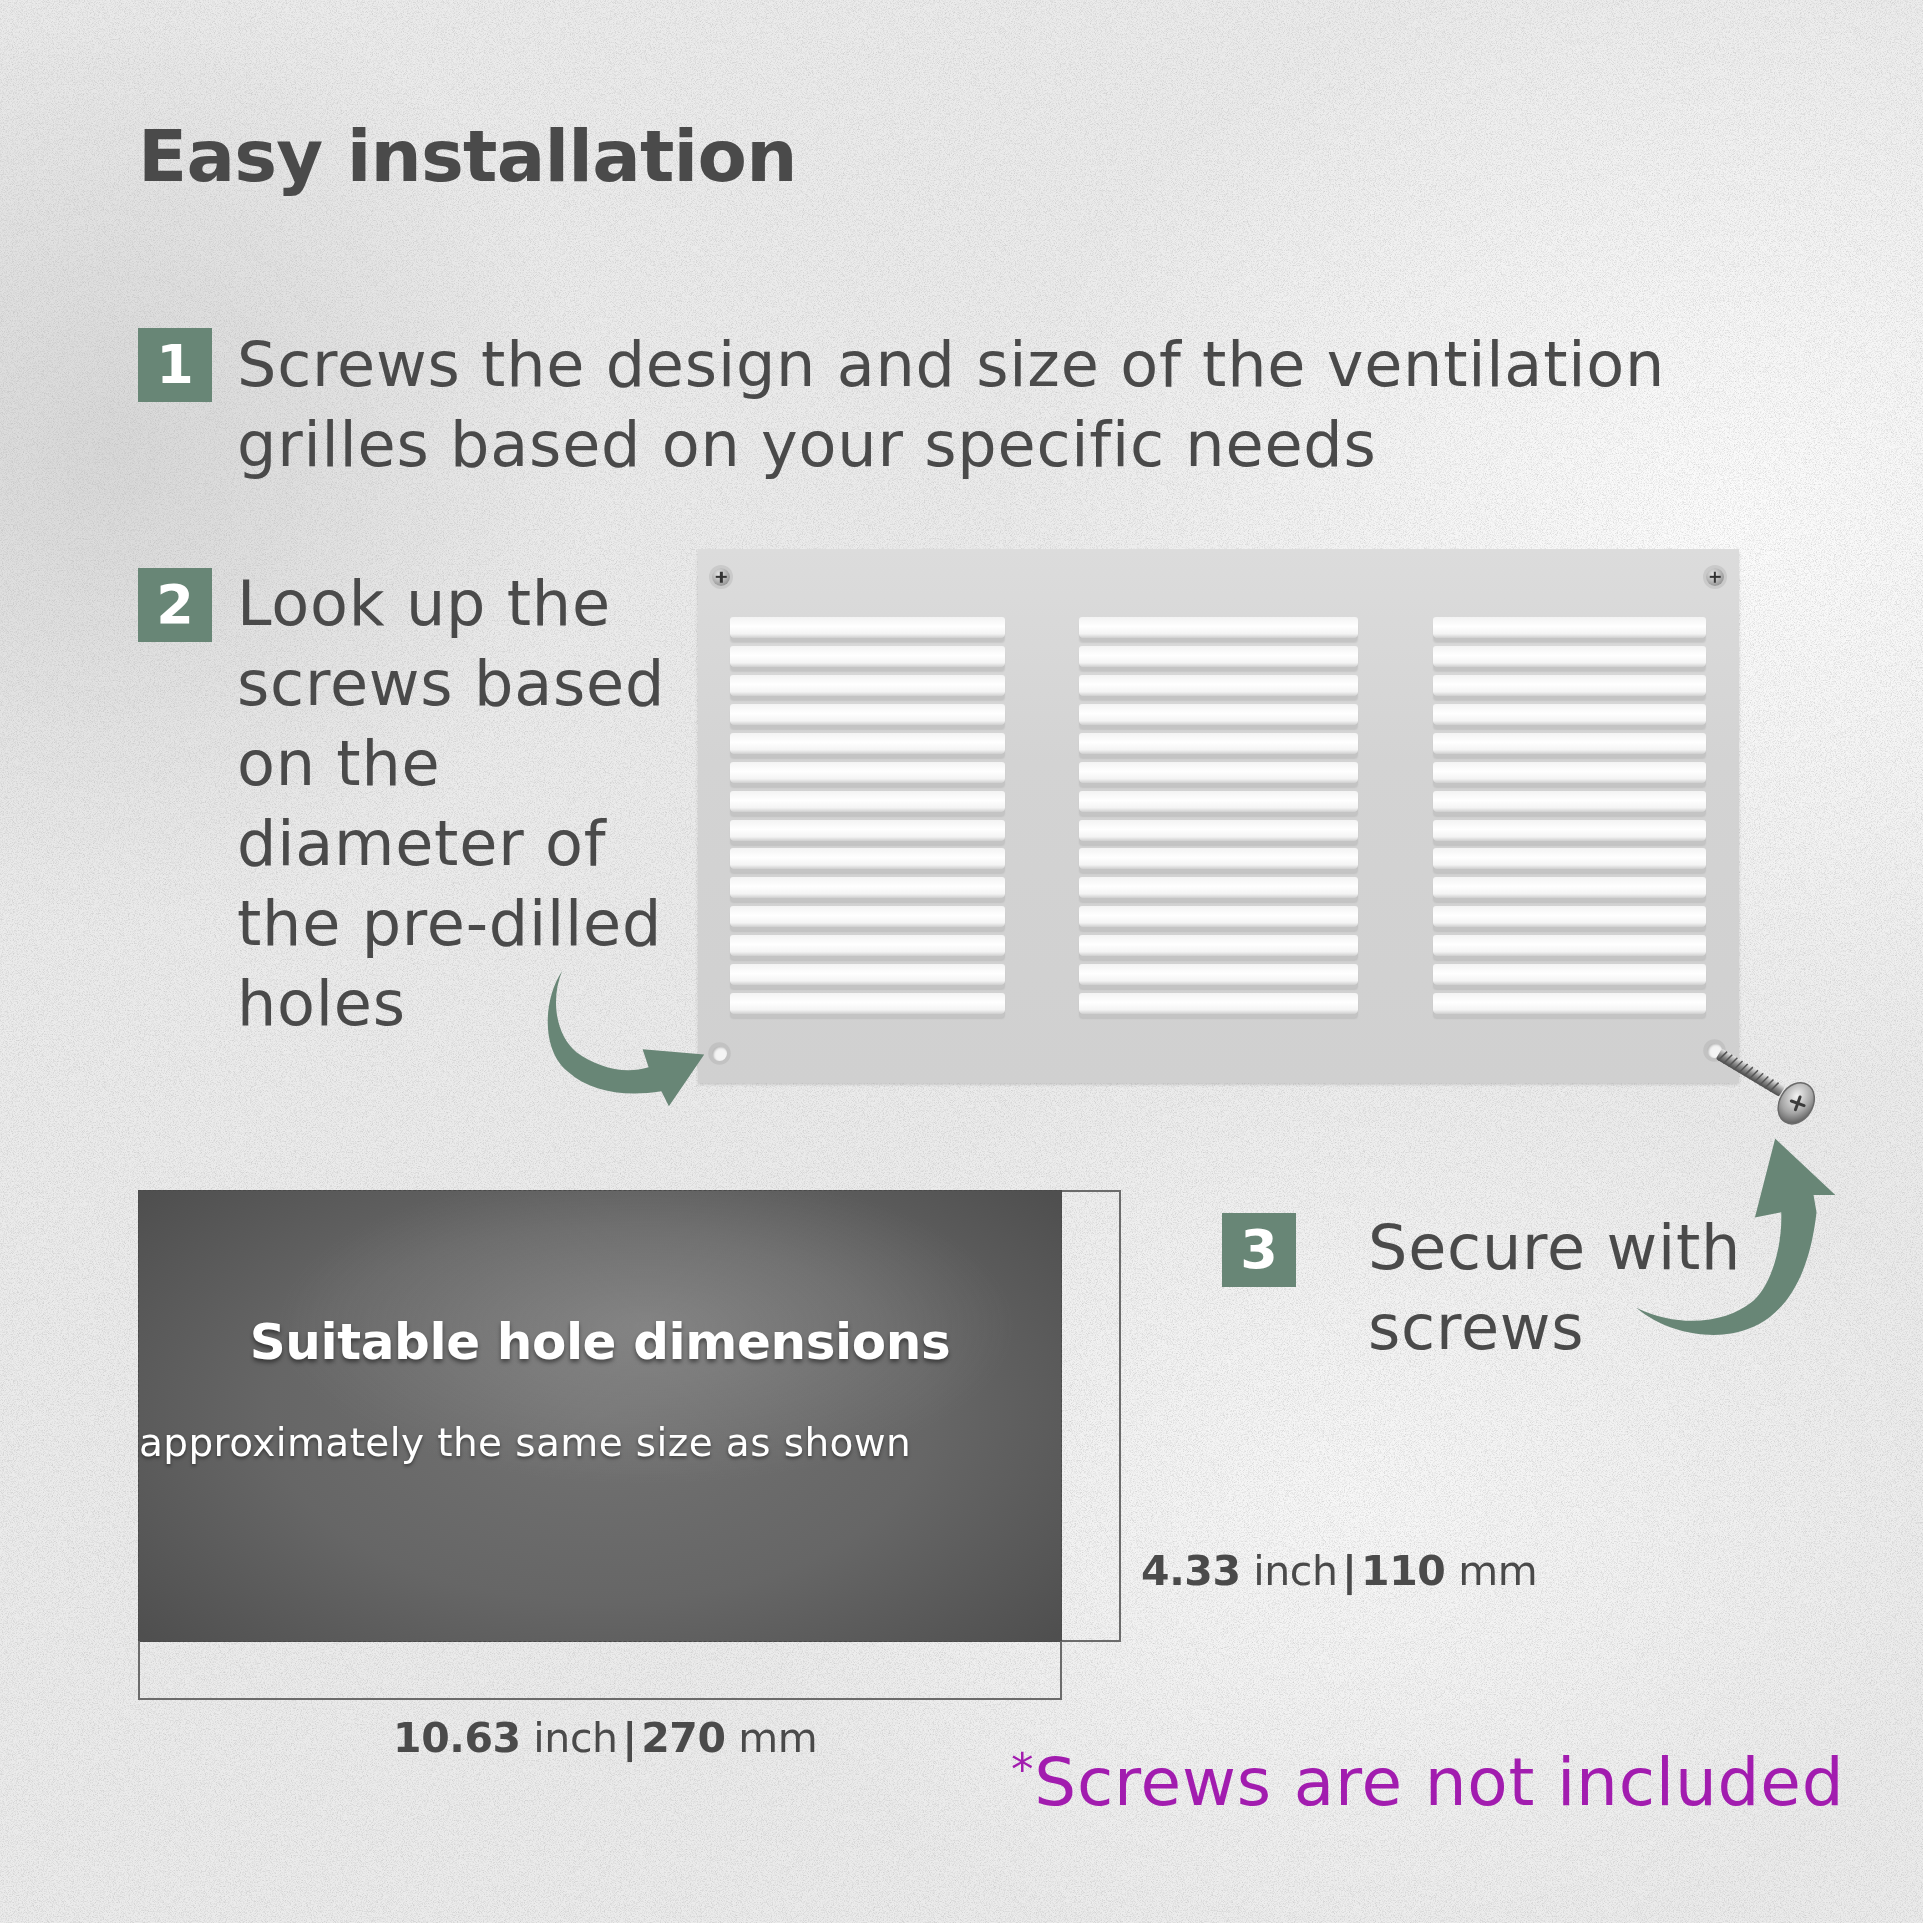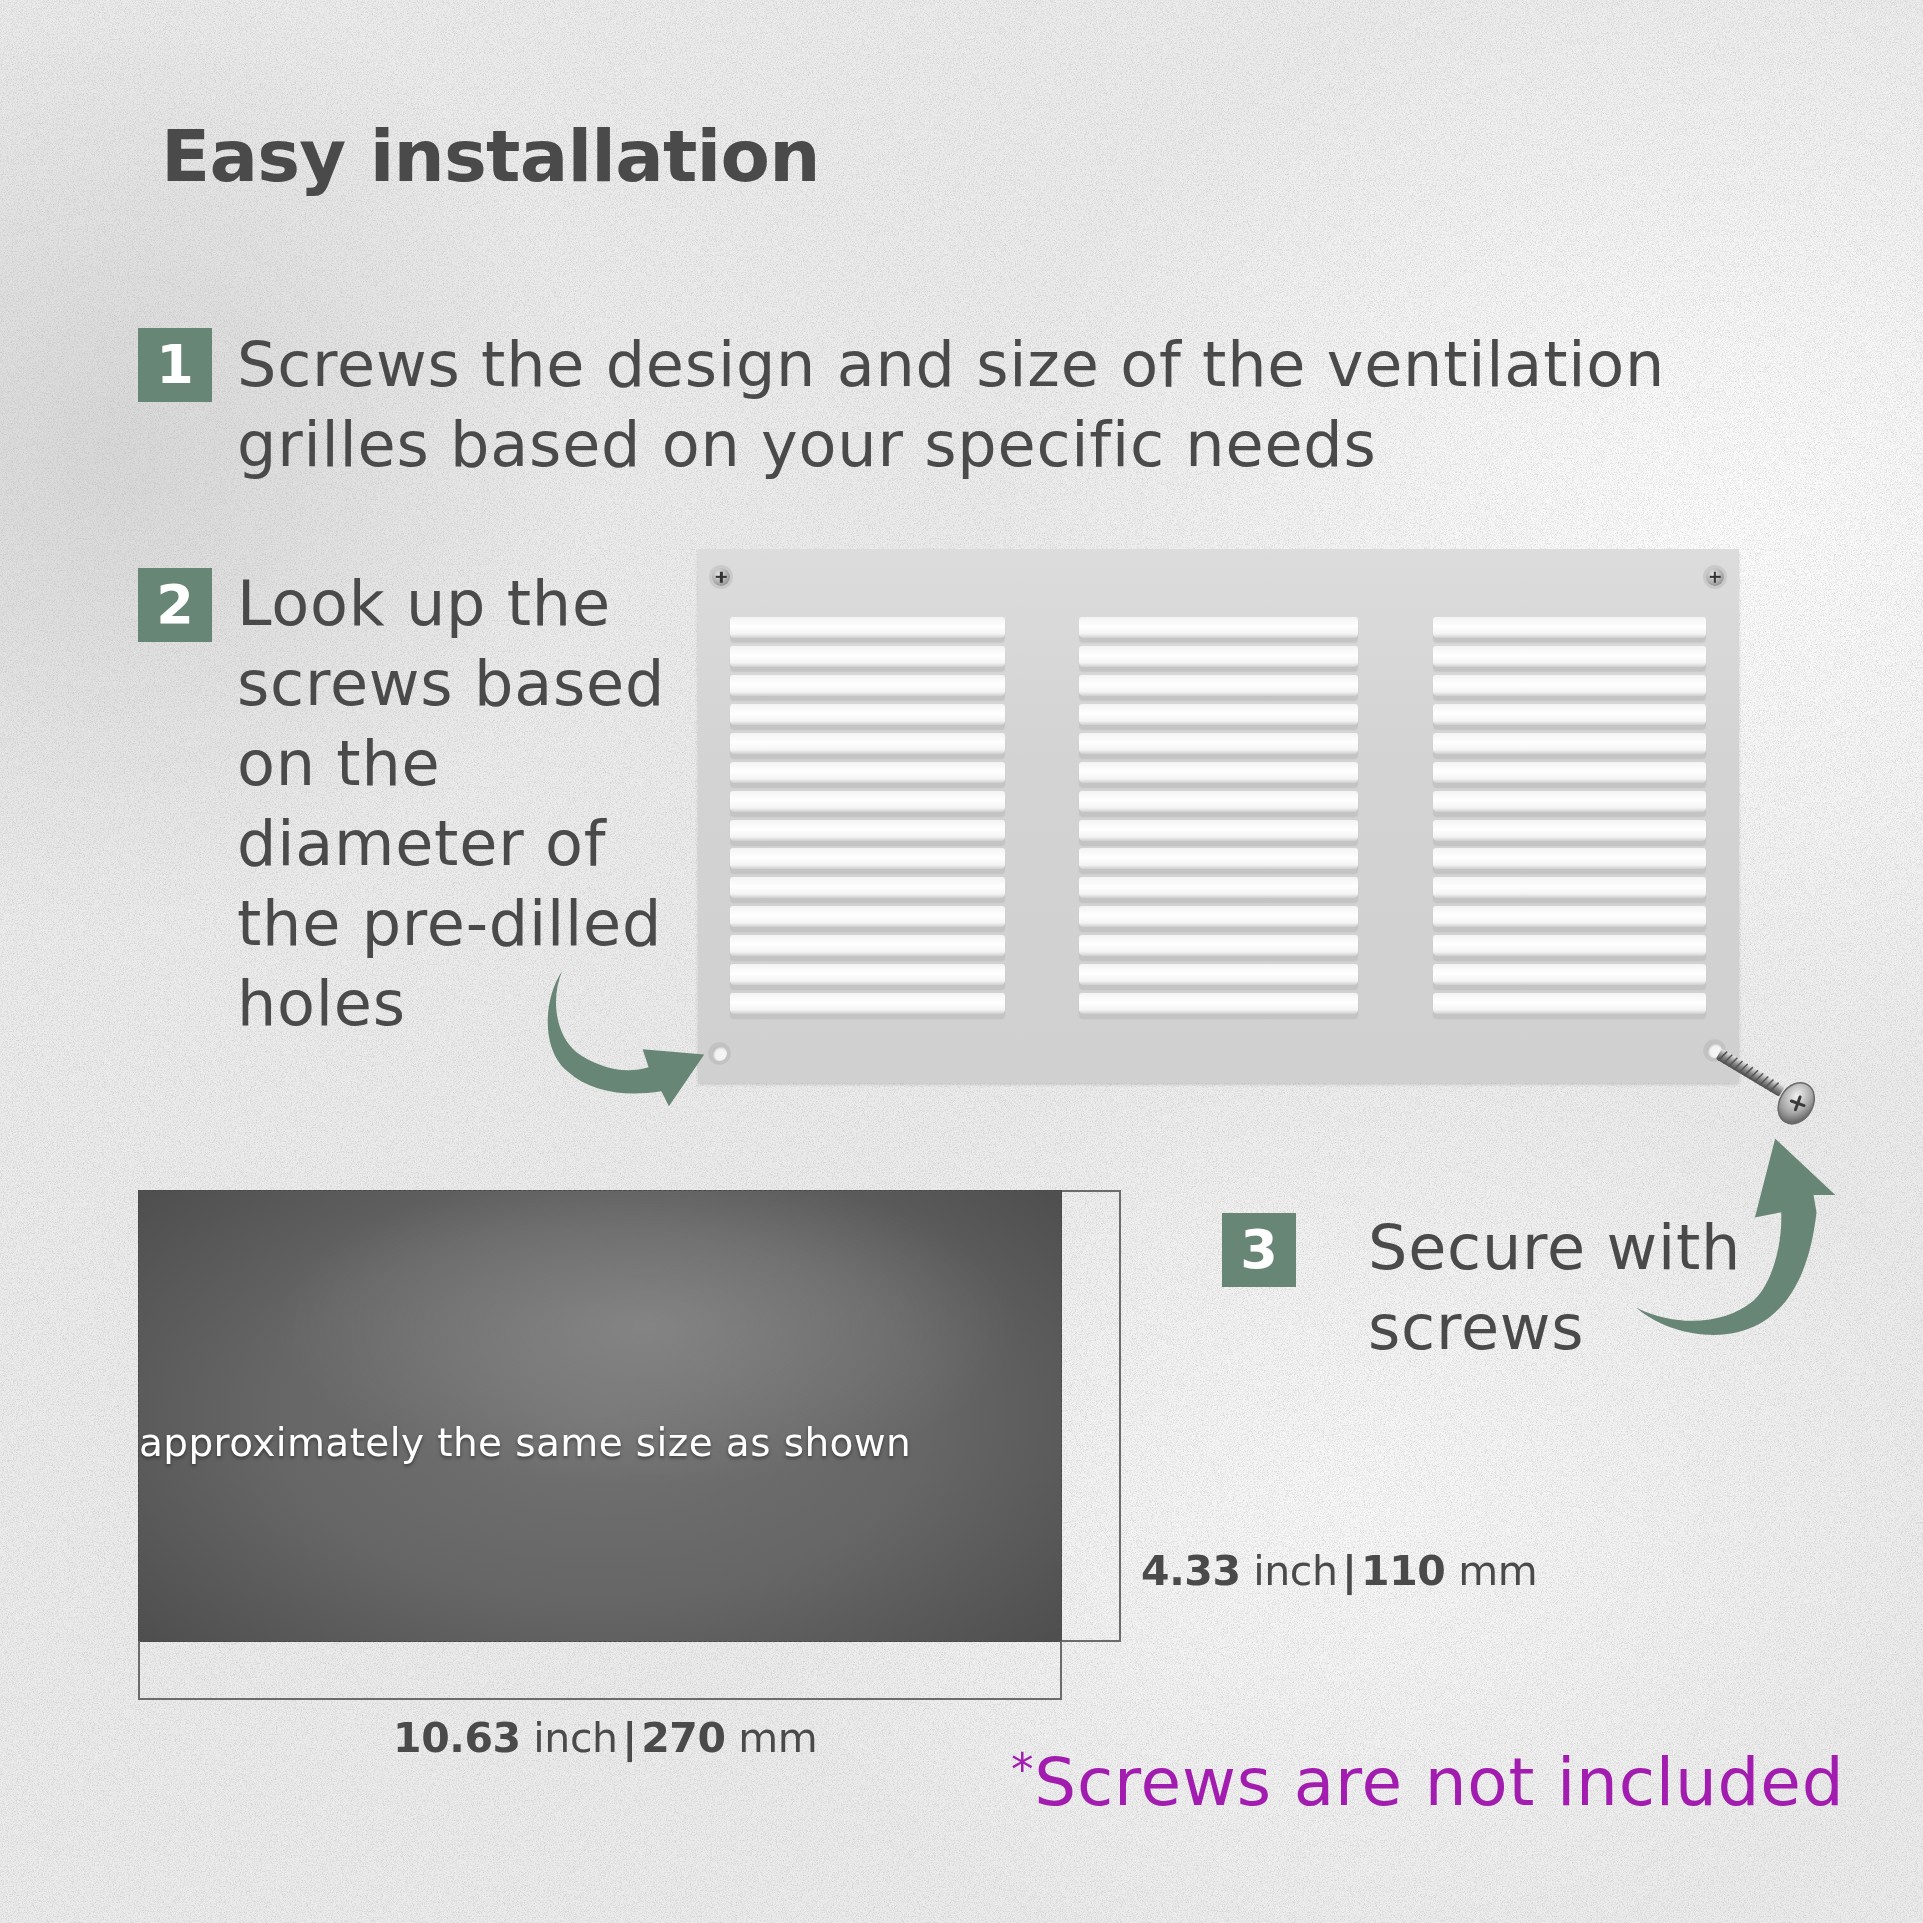--- a/index.html
+++ b/index.html
@@ -7,21 +7,21 @@
     width: 1924px; height: 1924px; position: relative; overflow: hidden;
     font-family: "DejaVu Sans", sans-serif;
     color: #4a4a4a;
     background:
       radial-gradient(ellipse 1052px 827px at 1728px 526px, rgba(255,255,255,0.85), rgba(255,255,255,0) 70%),
       radial-gradient(ellipse 902px 676px at 1353px 1503px, rgba(255,255,255,0.6), rgba(255,255,255,0) 70%),
       radial-gradient(ellipse 676px 676px at 113px 451px, rgba(180,180,180,0.35), rgba(180,180,180,0) 70%),
       #ebebeb;
   }
   .noise { position: absolute; inset: 0; pointer-events: none; }
-  .abs { position: absolute; margin-left: 23px; }
+  .abs { position: absolute; }
   .title {
     left: 138px; top: 120px; font-size: 72px; font-weight: bold;
     letter-spacing: -0.8px; color: #4a4a4a; white-space: nowrap; line-height: 1;
   }
   .badge {
     position: absolute; width: 74px; height: 74px; background: #688676;
     color: #fff; font-weight: bold; font-size: 54px; line-height: 74px; text-align: center;
   }
   .step-text {
     position: absolute; font-size: 62px; line-height: 80px; color: #4a4a4a;
@@ -167,20 +167,21 @@
   <div class="hole" style="left:1009px; top:494px;"></div>
 </div>
 
 <div class="badge" style="left:1222px; top:1213px;">3</div>
 <div class="step-text" style="left:1320px; top:1208px;margin-left:48px;">
   <div>Secure with</div>
   <div>screws</div>
 </div>
 
 <div class="hole-box">
+  <div class="hole-box-title">Suitable hole dimensions</div>
   <div class="hole-box-sub">
     <div>approximately the same size as shown</div>
   </div>
 </div>
 
 <div class="dim-line" style="left:1062px; top:1190px; width:59px; height:1.5px;"></div>
 <div class="dim-line" style="left:1119px; top:1190px; width:1.5px; height:452px;"></div>
 <div class="dim-line" style="left:1062px; top:1640px; width:59px; height:1.5px;"></div>
 
 <div class="dim-line" style="left:138px; top:1641px; width:1.5px; height:59px;"></div>

